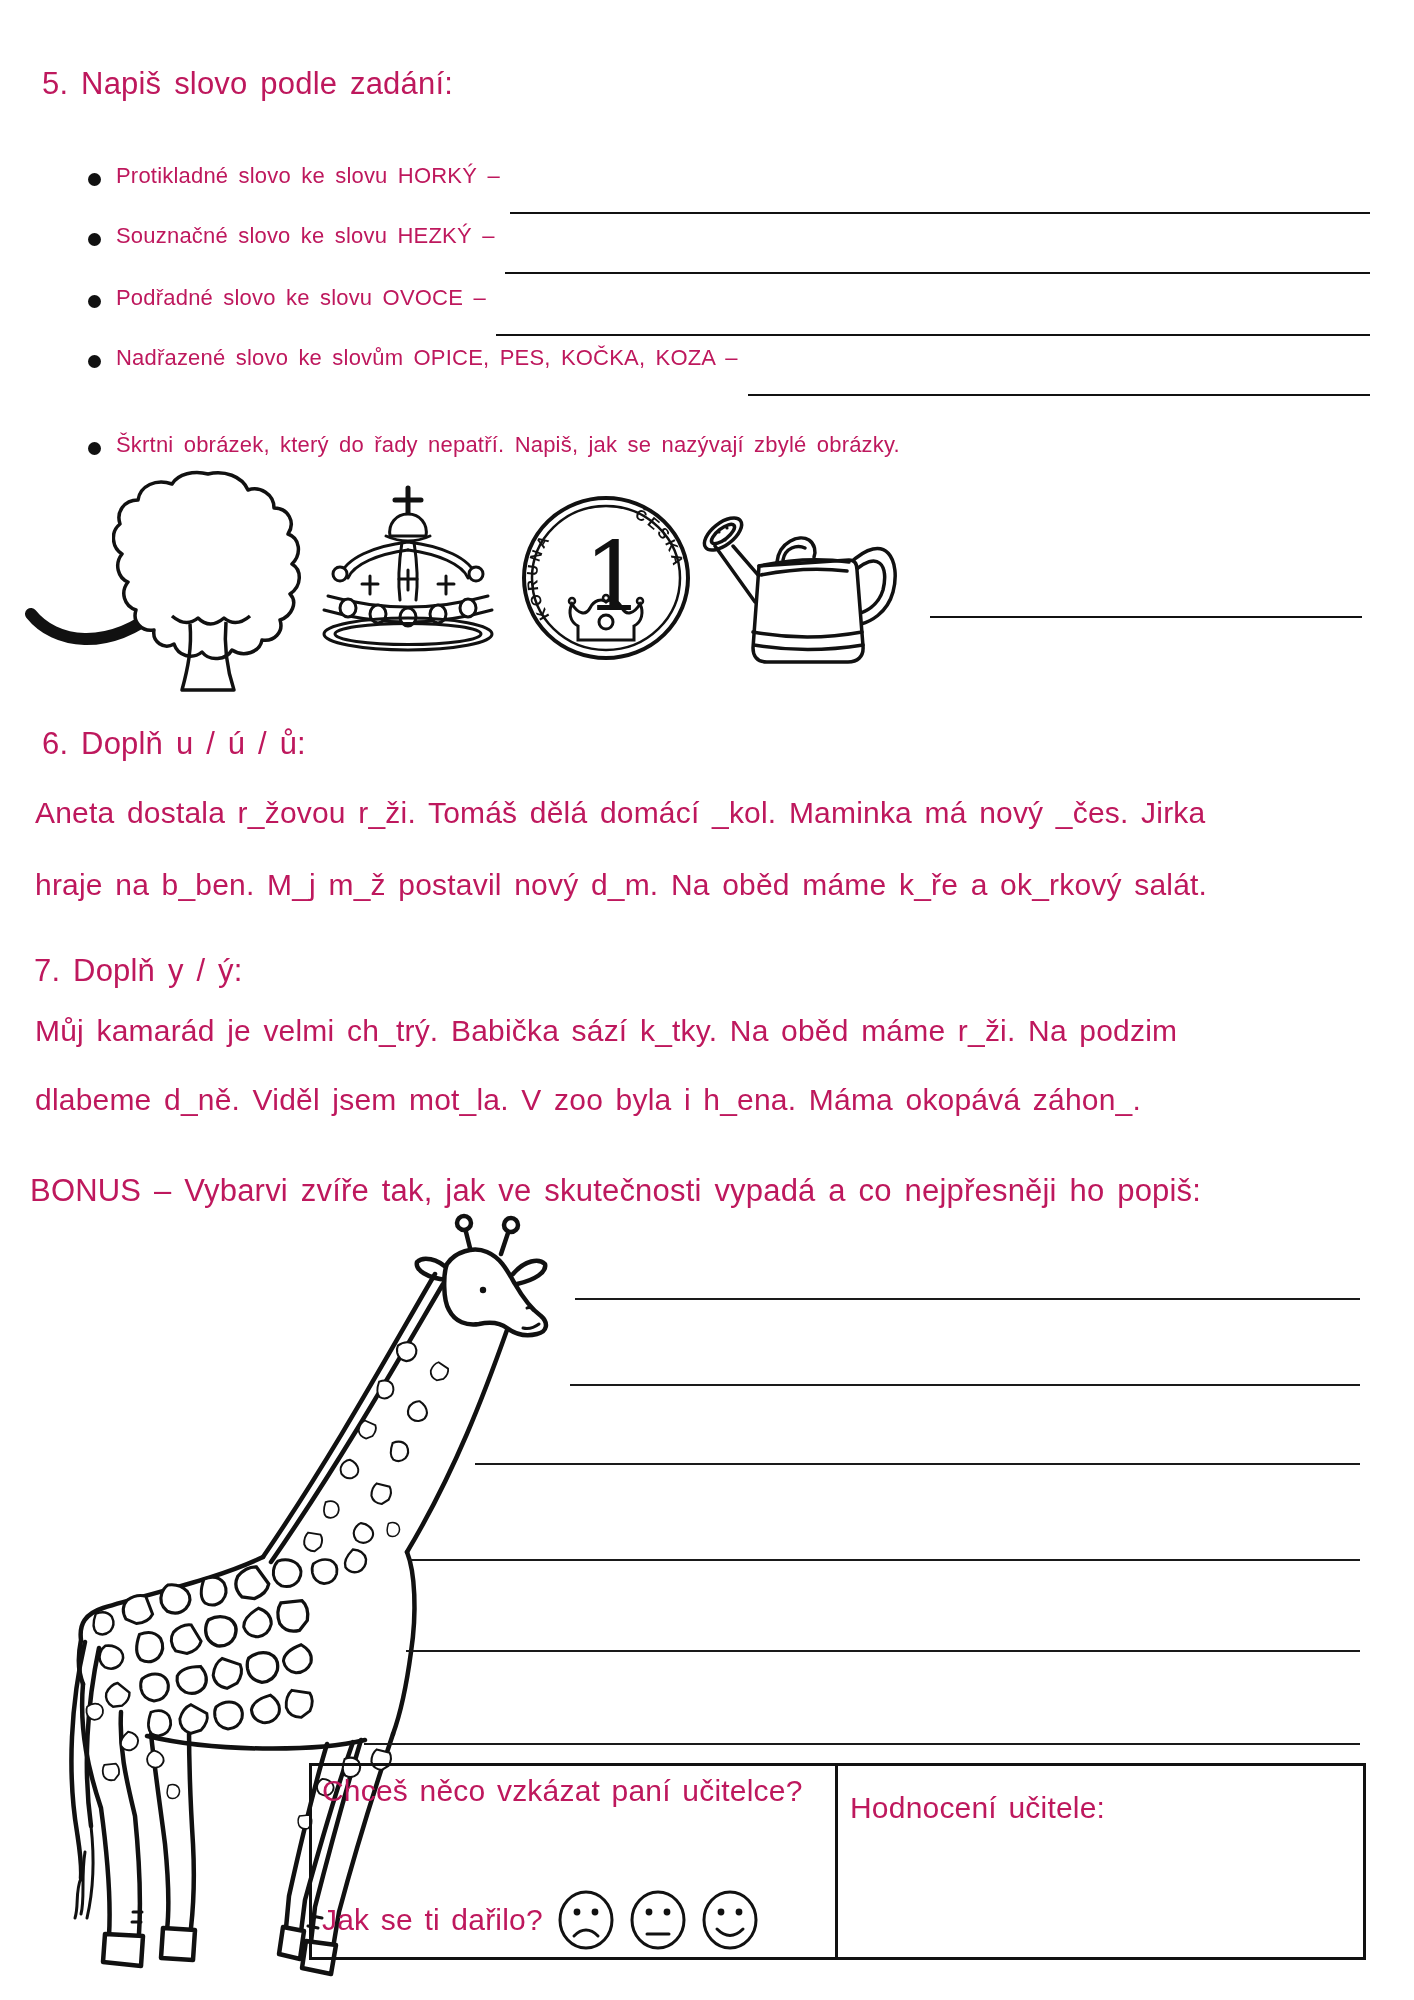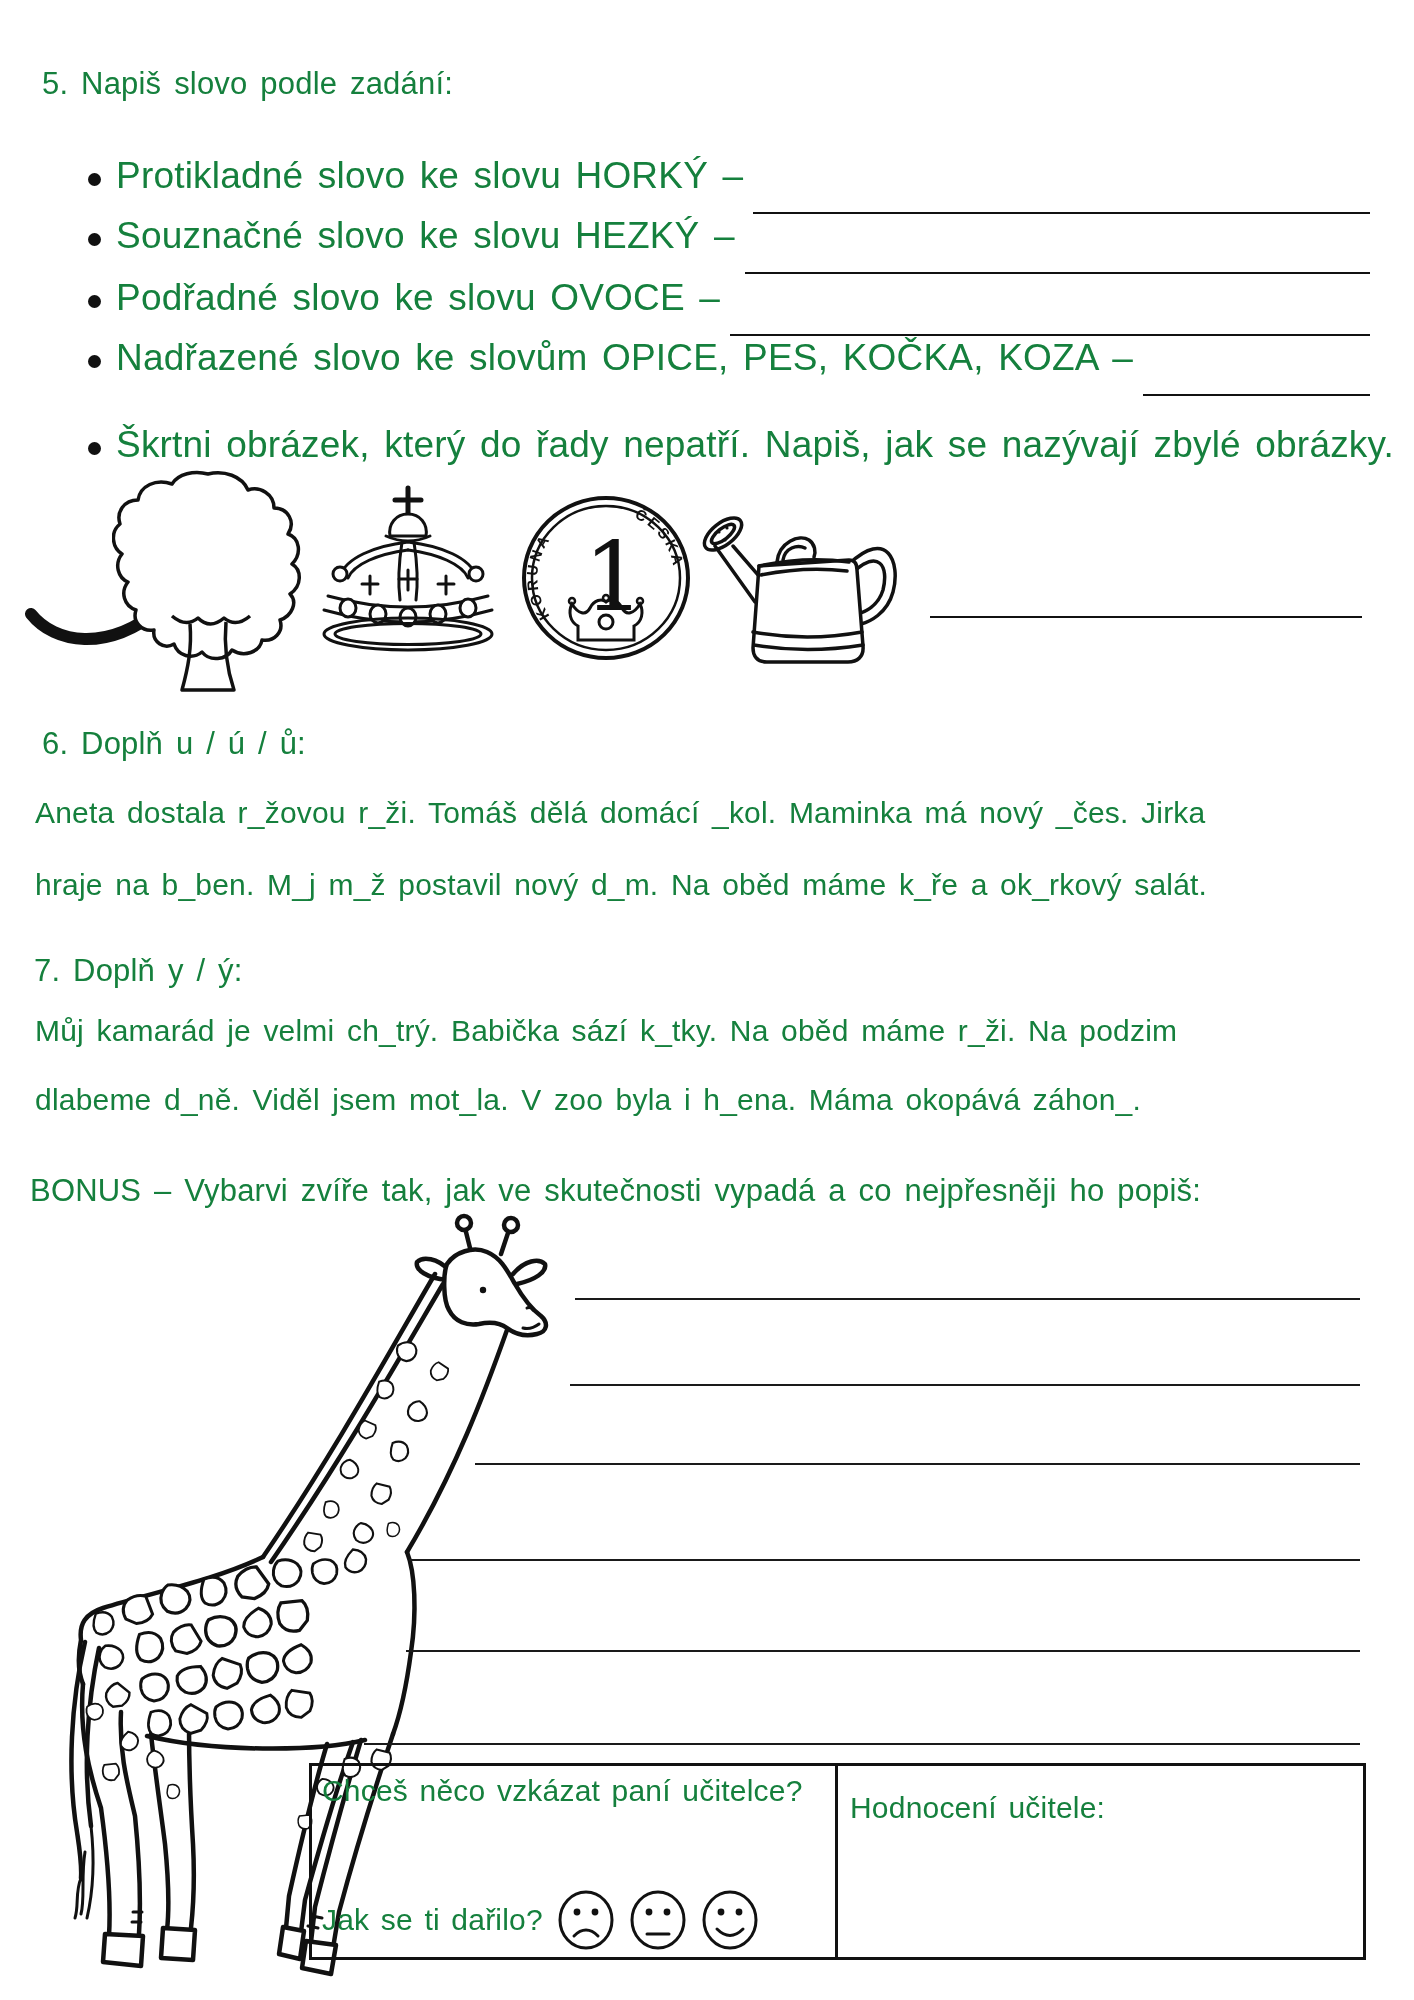--- a/index.html
+++ b/index.html
@@ -1,22 +1,22 @@
 <!DOCTYPE html>
 <html><head>
 <meta charset="utf-8">
 <style>
   html,body{margin:0;padding:0;background:#fff;}
   .page{position:relative;width:1414px;height:2000px;background:#fff;overflow:hidden;
-        font-family:"Liberation Sans",sans-serif;color:#15803d;}
+        font-family:"Liberation Sans",sans-serif;color:#be185d;}
   .t{position:absolute;font-size:30px;line-height:36px;white-space:nowrap;letter-spacing:.2px;word-spacing:4px;}
   .hd{font-size:31px;}
   .brow{position:absolute;display:flex;align-items:flex-end;}
   .bdot{flex:none;width:13px;height:13px;border-radius:50%;background:#111;margin:0 15px 8px 0;}
-  .btxt{font-size:37px;line-height:36px;white-space:nowrap;letter-spacing:.2px;word-spacing:4px;}
+  .btxt{font-size:22px;line-height:36px;white-space:nowrap;letter-spacing:.2px;word-spacing:4px;}
   .bline{flex:1 1 auto;min-width:60px;border-bottom:2.5px solid #111;transform:translateY(20px);margin-left:10px;}
   .ansline{position:absolute;border-bottom:2.5px solid #111;}
   .wline{position:absolute;border-bottom:2.5px solid #1a1a1a;}
   .img{position:absolute;}
   .fbox{position:absolute;left:309px;top:1763px;width:1057px;height:197px;border:3px solid #111;
         box-sizing:border-box;display:flex;}
   .fcell-l{width:526px;border-right:3px solid #111;position:relative;box-sizing:border-box;padding:8px 10px;}
   .fcell-r{flex:1;position:relative;box-sizing:border-box;padding:25px 12px;}
   .flabel{font-size:30px;letter-spacing:.2px;word-spacing:3px;white-space:nowrap;}
   .frow{position:absolute;left:10px;bottom:6px;display:flex;align-items:center;gap:14px;}

